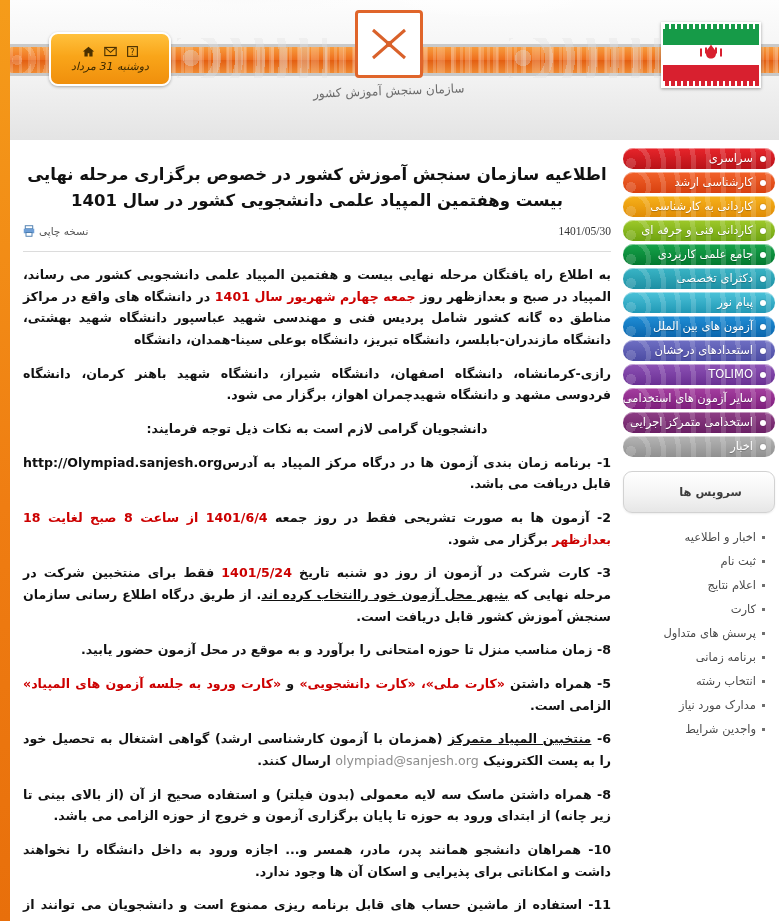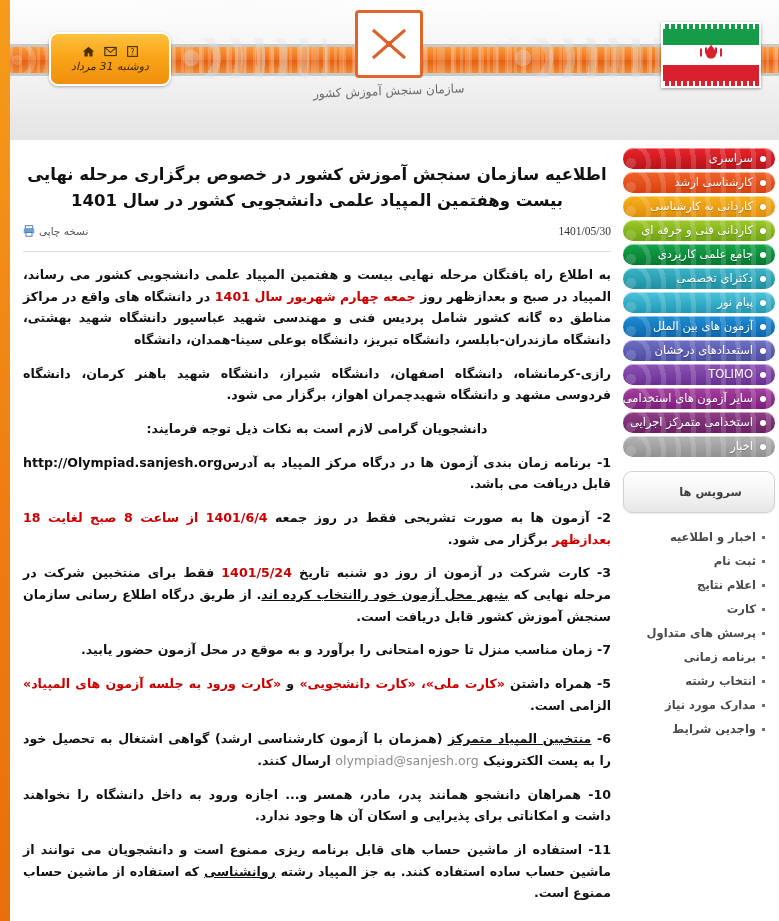--- a/index.html
+++ b/index.html
@@ -92,21 +92,21 @@
      box-shadow:0 0 0 1px rgba(0,0,0,.08);}
   .navlist li .lbl{color:#fff;font-size:11.5px;margin-right:7px;white-space:nowrap;
      text-shadow:0 1px 1px rgba(0,0,0,.25);line-height:1;}
 
   
   .svc-head{margin-top:14px;height:40px;border:1px solid #d2d2d2;border-radius:9px;
      background:linear-gradient(180deg,#ffffff 0%,#f4f4f4 55%,#e6e6e6 100%);
      display:flex;align-items:center;justify-content:center;
      box-shadow:0 1px 2px rgba(0,0,0,.08);padding-left:23px;}
   .svc-head span{font-size:11.5px;font-weight:bold;color:#3d3d3d;}
-  .svc-list{list-style:none;margin:12px 0 0;padding:0;font-weight:bold;}
+  .svc-list{list-style:none;margin:12px 0 0;padding:0;}
   .svc-list li{display:flex;align-items:center;justify-content:flex-start;
      padding-right:10px;height:24px;font-size:11.5px;color:#4a4a4a;white-space:nowrap;}
   .svc-list li .sq{width:3px;height:3px;background:#6f6f6f;flex:0 0 auto;}
   .svc-list li .t{margin-right:6px;}
 
   
   .article{position:absolute;right:162px;top:8px;width:600px;}
   .art-title{font-size:16.5px;font-weight:bold;color:#111;line-height:1.55;
      text-align:center;margin:14px 8px 0 8px;}
   .meta-row{position:relative;height:26px;margin:10px 6px 0 6px;}
@@ -311,23 +311,24 @@
       </div>
       <div class="rule"></div>
 
       <div class="content">
           <p><span>به اطلاع راه یافتگان مرحله نهایی بیست و هفتمین المپیاد علمی دانشجویی کشور می رساند، المپیاد در صبح و بعدازظهر روز </span><span class="red">جمعه چهارم شهریور سال 1401</span><span> در دانشگاه های واقع در مراکز مناطق ده گانه کشور شامل پردیس فنی و مهندسی شهید عباسپور دانشگاه شهید بهشتی، دانشگاه مازندران-بابلسر، دانشگاه تبریز، دانشگاه بوعلی سینا-همدان، دانشگاه</span></p>
           <p><span>رازی-کرمانشاه، دانشگاه اصفهان، دانشگاه شیراز، دانشگاه شهید باهنر کرمان، دانشگاه فردوسی مشهد و دانشگاه شهیدچمران اهواز، برگزار می شود.</span></p>
           <p class="ctr"><span>دانشجویان گرامی لازم است به نکات ذیل توجه فرمایند:</span></p>
           <p><span>1- برنامه زمان بندی آزمون ها در درگاه مرکز المپیاد به آدرس</span><span class="ltr">http://Olympiad.sanjesh.org</span><span> قابل دریافت می باشد.</span></p>
           <p><span>2- آزمون ها به صورت تشریحی فقط در روز جمعه </span><span class="red">1401/6/4 از ساعت 8 صبح لغایت 18 بعدازظهر</span><span> برگزار می شود.</span></p>
           <p><span>3- کارت شرکت در آزمون از روز دو شنبه تاریخ </span><span class="red">1401/5/24</span><span> فقط برای منتخبین شرکت در مرحله نهایی که </span><span class="u">بنیهر محل آزمون خود راانتخاب کرده اند</span><span>. از طریق درگاه اطلاع رسانی سازمان سنجش آموزش کشور قابل دریافت است.</span></p>
-          <p><span>7- زمان مناسب منزل تا حوزه امتحانی را برآورد و به موقع در محل آزمون حضور یابید.</span></p>
+          <p><span>8- زمان مناسب منزل تا حوزه امتحانی را برآورد و به موقع در محل آزمون حضور یابید.</span></p>
           <p><span>5- همراه داشتن </span><span class="red">«کارت ملی»، «کارت دانشجویی»</span><span> و </span><span class="red">«کارت ورود به جلسه آزمون های المپیاد»</span><span> الزامی است.</span></p>
           <p><span>6- </span><span class="u">منتخبین المپیاد متمرکز</span><span> (همزمان با آزمون کارشناسی ارشد) گواهی اشتغال به تحصیل خود را به پست الکترونیک </span><span class="mail">olympiad@sanjesh.org</span><span> ارسال کنند.</span></p>
+          <p><span>8- همراه داشتن ماسک سه لایه معمولی (بدون فیلتر) و استفاده صحیح از آن (از بالای بینی تا زیر چانه) از ابتدای ورود به حوزه تا پایان برگزاری آزمون و خروج از حوزه الزامی می باشد.</span></p>
           <p><span>10- همراهان دانشجو همانند پدر، مادر، همسر و... اجازه ورود به داخل دانشگاه را نخواهند داشت و امکاناتی برای پذیرایی و اسکان آن ها وجود ندارد.</span></p>
           <p><span>11- استفاده از ماشین حساب های قابل برنامه ریزی ممنوع است و دانشجویان می توانند از ماشین حساب ساده استفاده کنند. به جز المپیاد رشته </span><span class="u">روانشناسی</span><span> که استفاده از ماشین حساب ممنوع است.</span></p>
         </div>
 
     </div>
 
   </div>
 </div>
 
 </body></html>

